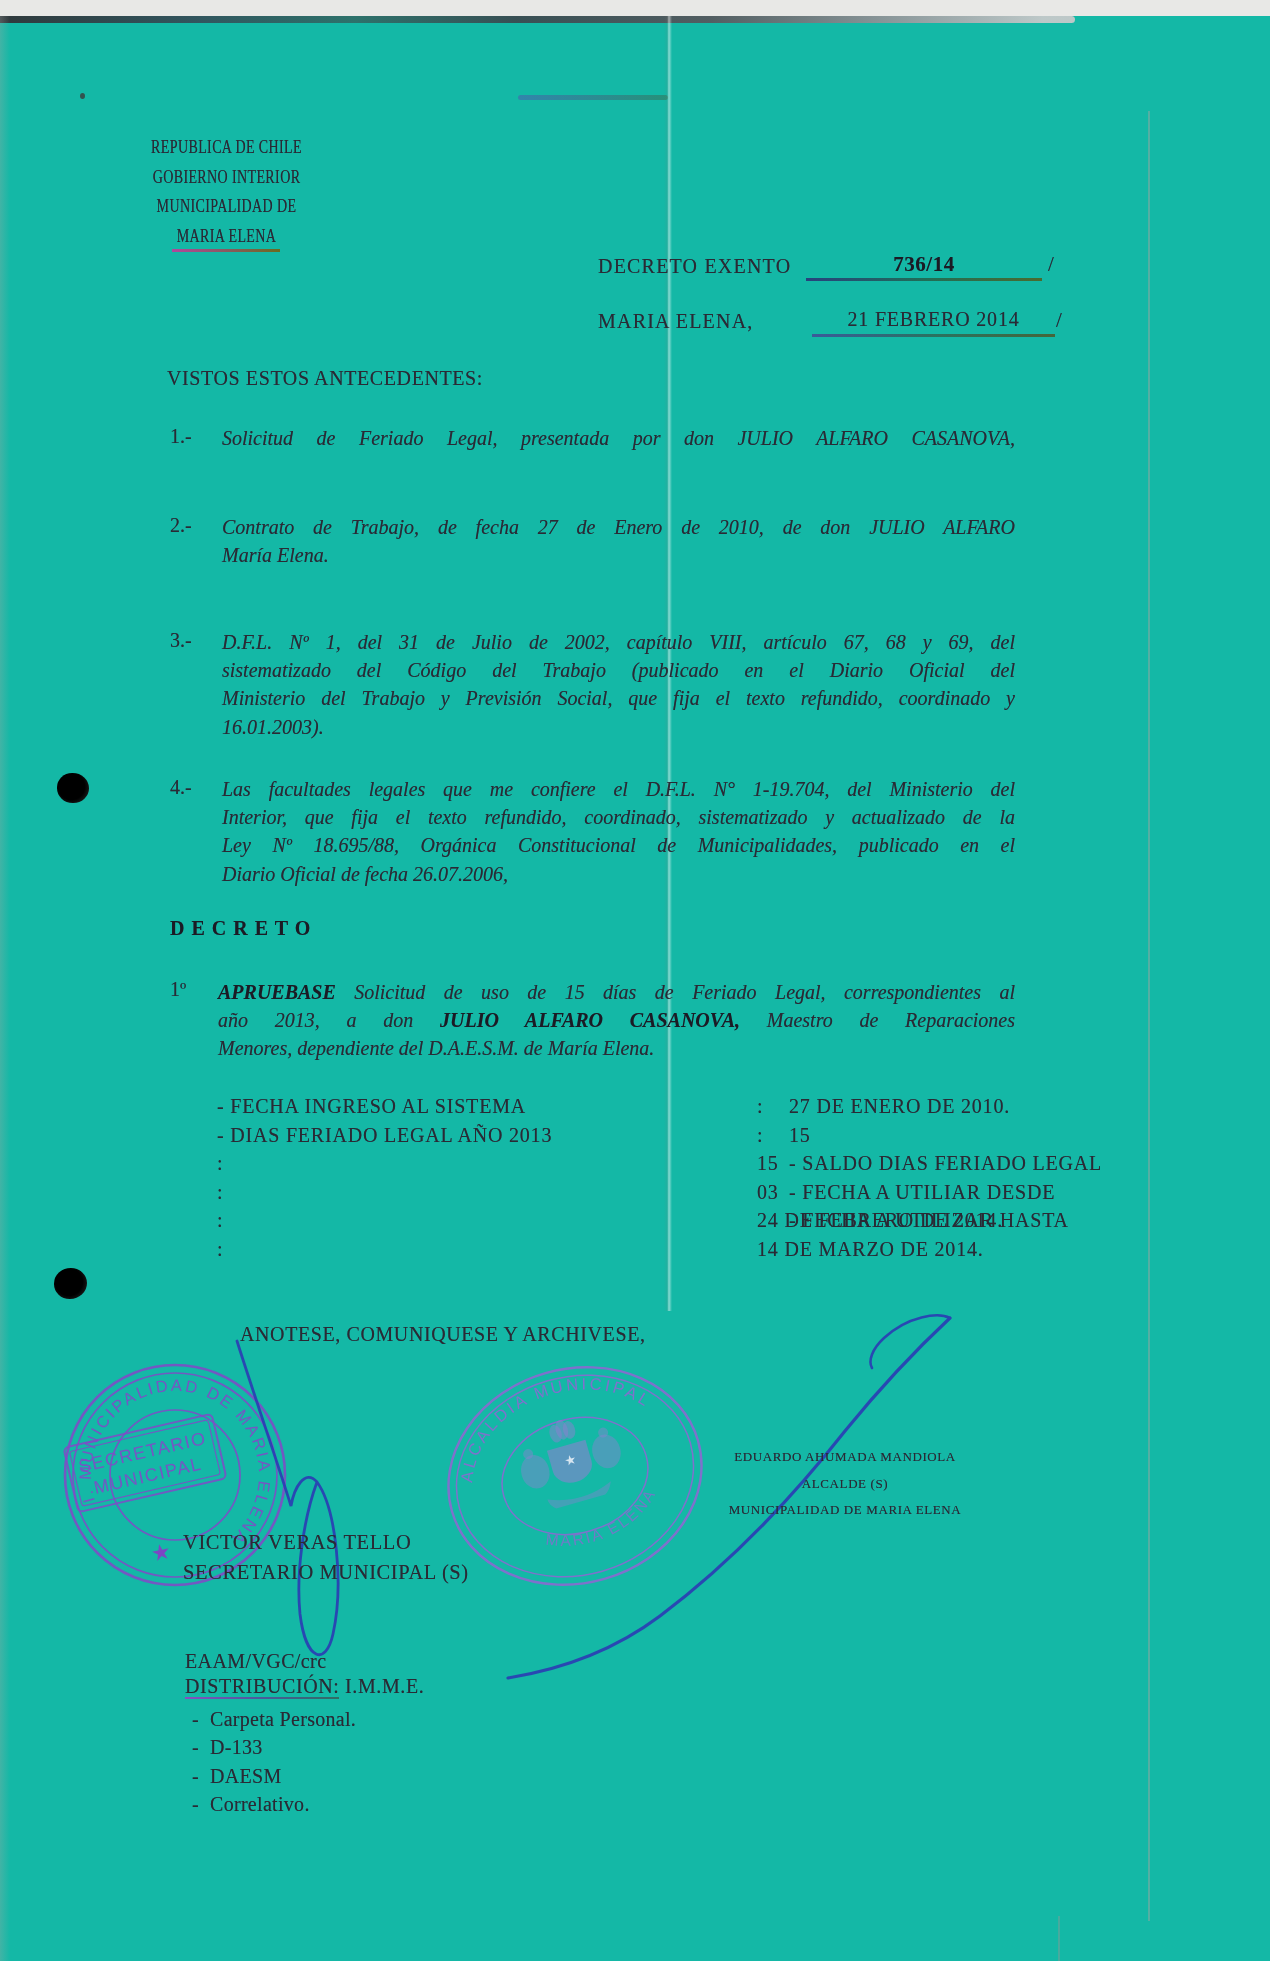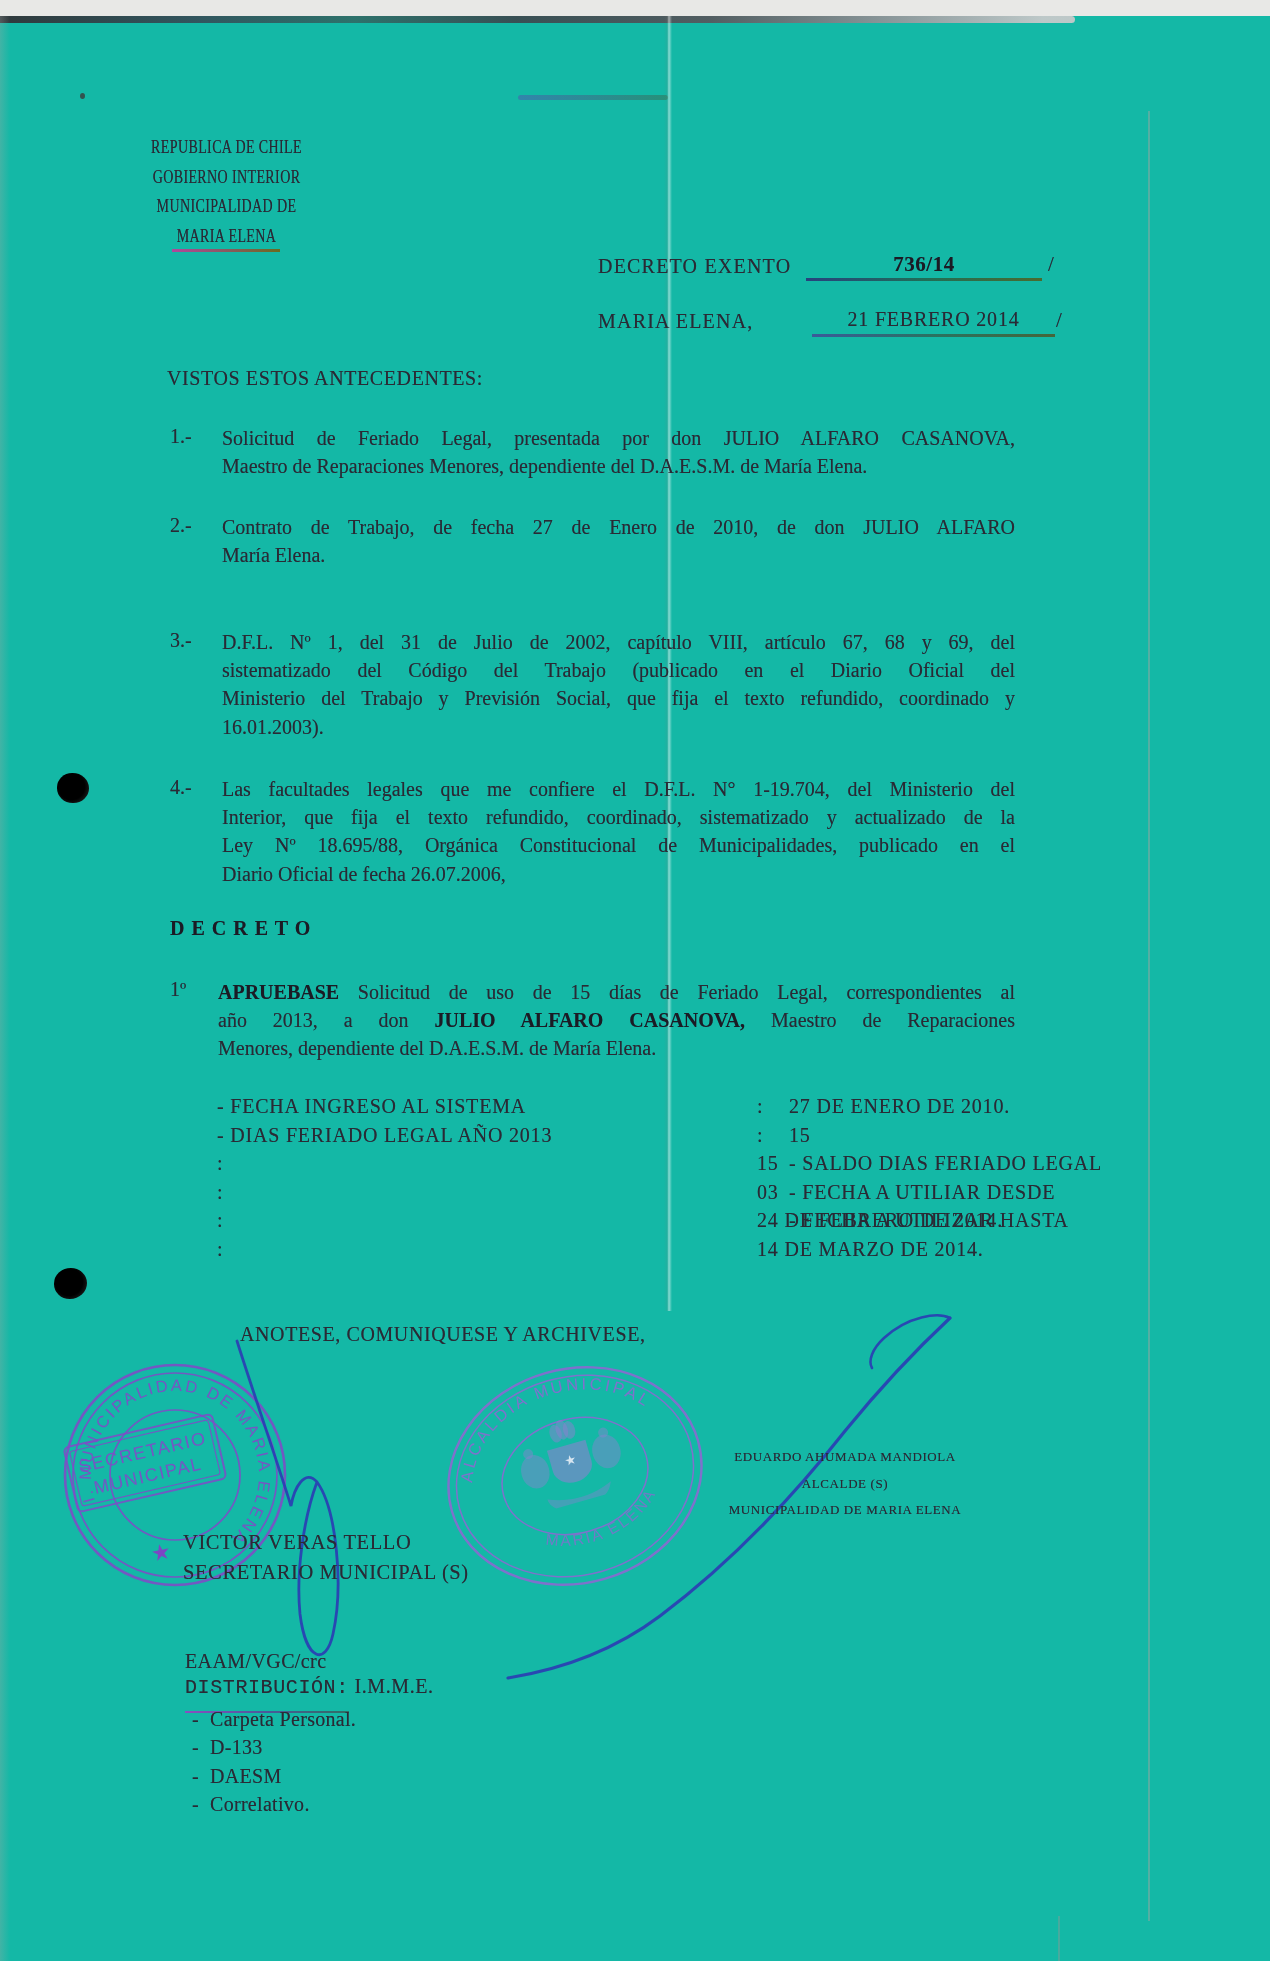--- a/index.html
+++ b/index.html
@@ -4,21 +4,21 @@
 <style>
   html,body{margin:0;padding:0;background:#e8e8e6;}
   .page{
     position:relative;width:1270px;height:1961px;margin:16px auto;
     background:#14b8a6;overflow:hidden;
     font-family:"Liberation Serif","DejaVu Serif",serif;
     color:#2a2a34;
   }
   .txt{position:absolute;white-space:nowrap;text-shadow:0 0 .5px rgba(42,42,70,.5);}
   .para{position:absolute;text-shadow:0 0 .5px rgba(42,42,70,.5);}
-  .para .ln{display:block;text-align:justify;text-align-last:justify;line-height:28.2px;}
+  .para .ln{display:block;text-align:justify;text-align-last:justify;line-height:28.2px;font-style:italic;}
   .para .ln.last{text-align-last:left;}
   b,.b{font-weight:bold;color:#1b1b24;}
   
   .topbar{position:absolute;left:0;top:0;width:1075px;height:6.5px;border-radius:0 4px 4px 0;opacity:.95;
     background:linear-gradient(90deg,#303236 0%,#33505a 18%,#2e6e68 33%,#3a4a50 48%,#55595e 66%,#8e9397 82%,#c6c9ca 97%);}
   .tealstreak{position:absolute;left:518px;top:79px;width:150px;height:5px;border-radius:3px;opacity:.7;
     background:linear-gradient(90deg,#3f6fae,#2e8066);}
   .speck{position:absolute;left:80px;top:77px;width:5px;height:6px;background:#3a3a3a;border-radius:50%;opacity:.8;}
   .fold{position:absolute;left:664px;top:0;width:8px;height:1295px;
     background:linear-gradient(90deg,rgba(0,0,0,0),rgba(120,120,112,.14) 40%,rgba(255,255,255,.5) 62%,rgba(0,0,0,0));}
@@ -56,21 +56,21 @@
   .details span{white-space:nowrap;}
   .decreto-h{font-size:20px;font-weight:bold;letter-spacing:1px;color:#1b1b24;}
   
   .mayor-block{position:absolute;left:640px;top:1428px;width:410px;text-align:center;line-height:26.5px;
     font-size:13px;letter-spacing:.6px;text-shadow:0 0 .6px rgba(42,42,70,.5);}
   .secr-block{position:absolute;left:183px;top:1511px;line-height:30px;font-size:20.5px;letter-spacing:.6px;
     text-shadow:0 0 .6px rgba(42,42,70,.5);}
   
   .foot-initials{font-size:20px;letter-spacing:.4px;}
   .dist-line{font-size:20px;letter-spacing:.6px;}
-  .dist-ul{border-bottom:2.5px solid;border-image:linear-gradient(90deg,#8a4fc0,#4a5a9a,#2f6e62) 1;padding-bottom:12px;font-family:Liberation Mono, monospace;}
+  .dist-ul{border-bottom:2.5px solid;border-image:linear-gradient(90deg,#8a4fc0,#4a5a9a,#2f6e62) 1;padding-bottom:0;}
   .dist-items{position:absolute;left:192px;top:1689px;font-size:20px;line-height:28.4px;letter-spacing:.3px;
     text-shadow:0 0 .5px rgba(42,42,70,.5);}
   .dist-items .row{display:block;}
   .dist-items .bullet{display:inline-block;width:18px;}
   .stamp{position:absolute;}
   .sig-overlay{position:absolute;left:0;top:1150px;width:1100px;height:600px;pointer-events:none;}
 </style>
 </head>
 <body>
 
@@ -103,21 +103,20 @@
   <div class="txt hdr-label" style="left:598px;top:294px;">MARIA ELENA,</div>
   <div class="hdr-date">21 FEBRERO 2014</div>
   <div class="ul-date"></div>
   <div class="txt" style="left:1056px;top:292px;font-size:21px;">/</div>
 
   <div class="txt heading" style="left:167px;top:351px;">VISTOS ESTOS ANTECEDENTES:</div>
 
   <div class="txt pnum" style="left:170px;top:409px;">1.-</div>
   <div class="para body-f" style="left:222px;top:408px;width:793px;">
     <span class="ln">Solicitud de Feriado Legal, presentada por don JULIO ALFARO CASANOVA,</span>
-    <span class="ln last">Maestro de Reparaciones Menores, dependiente del D.A.E.S.M. de  María Elena.</span>
   </div>
 
   <div class="txt pnum" style="left:170px;top:498px;">2.-</div>
   <div class="para body-f" style="left:222px;top:497px;width:793px;">
     <span class="ln">Contrato de Trabajo, de fecha 27 de Enero de 2010, de don JULIO ALFARO</span>
     <span class="ln last">María Elena.</span>
   </div>
 
   <div class="txt pnum" style="left:170px;top:613px;">3.-</div>
   <div class="para body-f" style="left:222px;top:612px;width:793px;">

